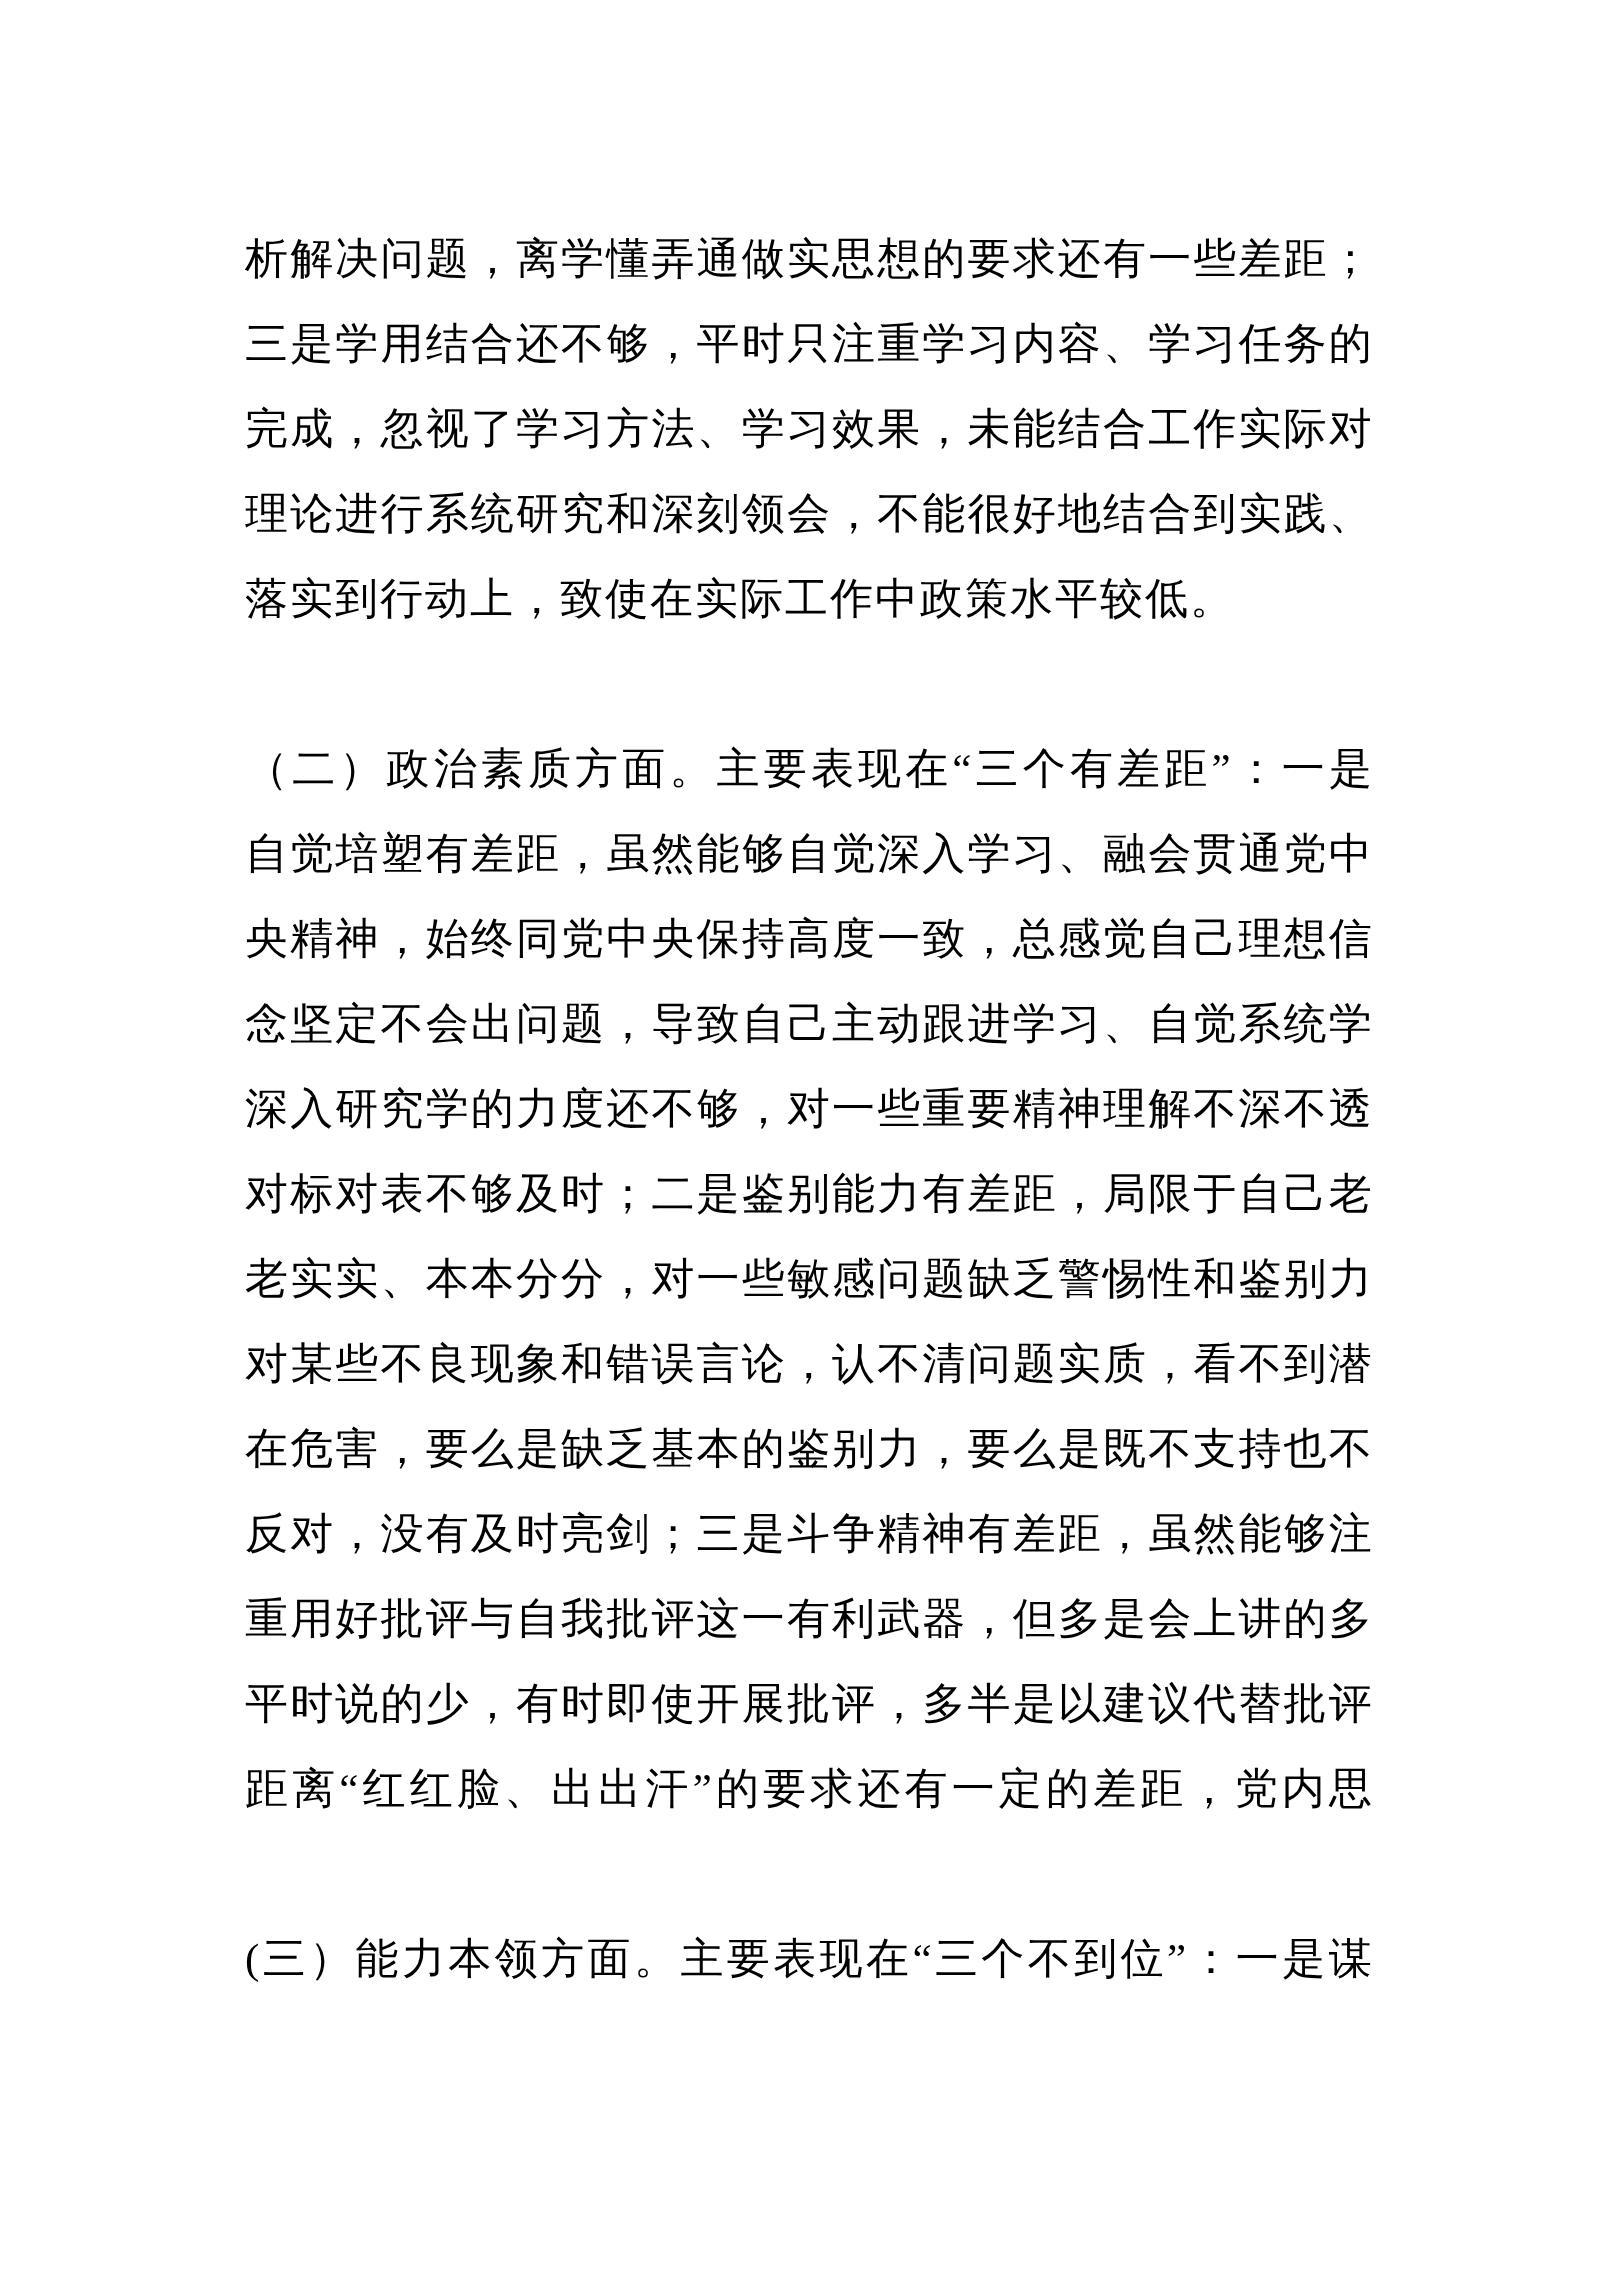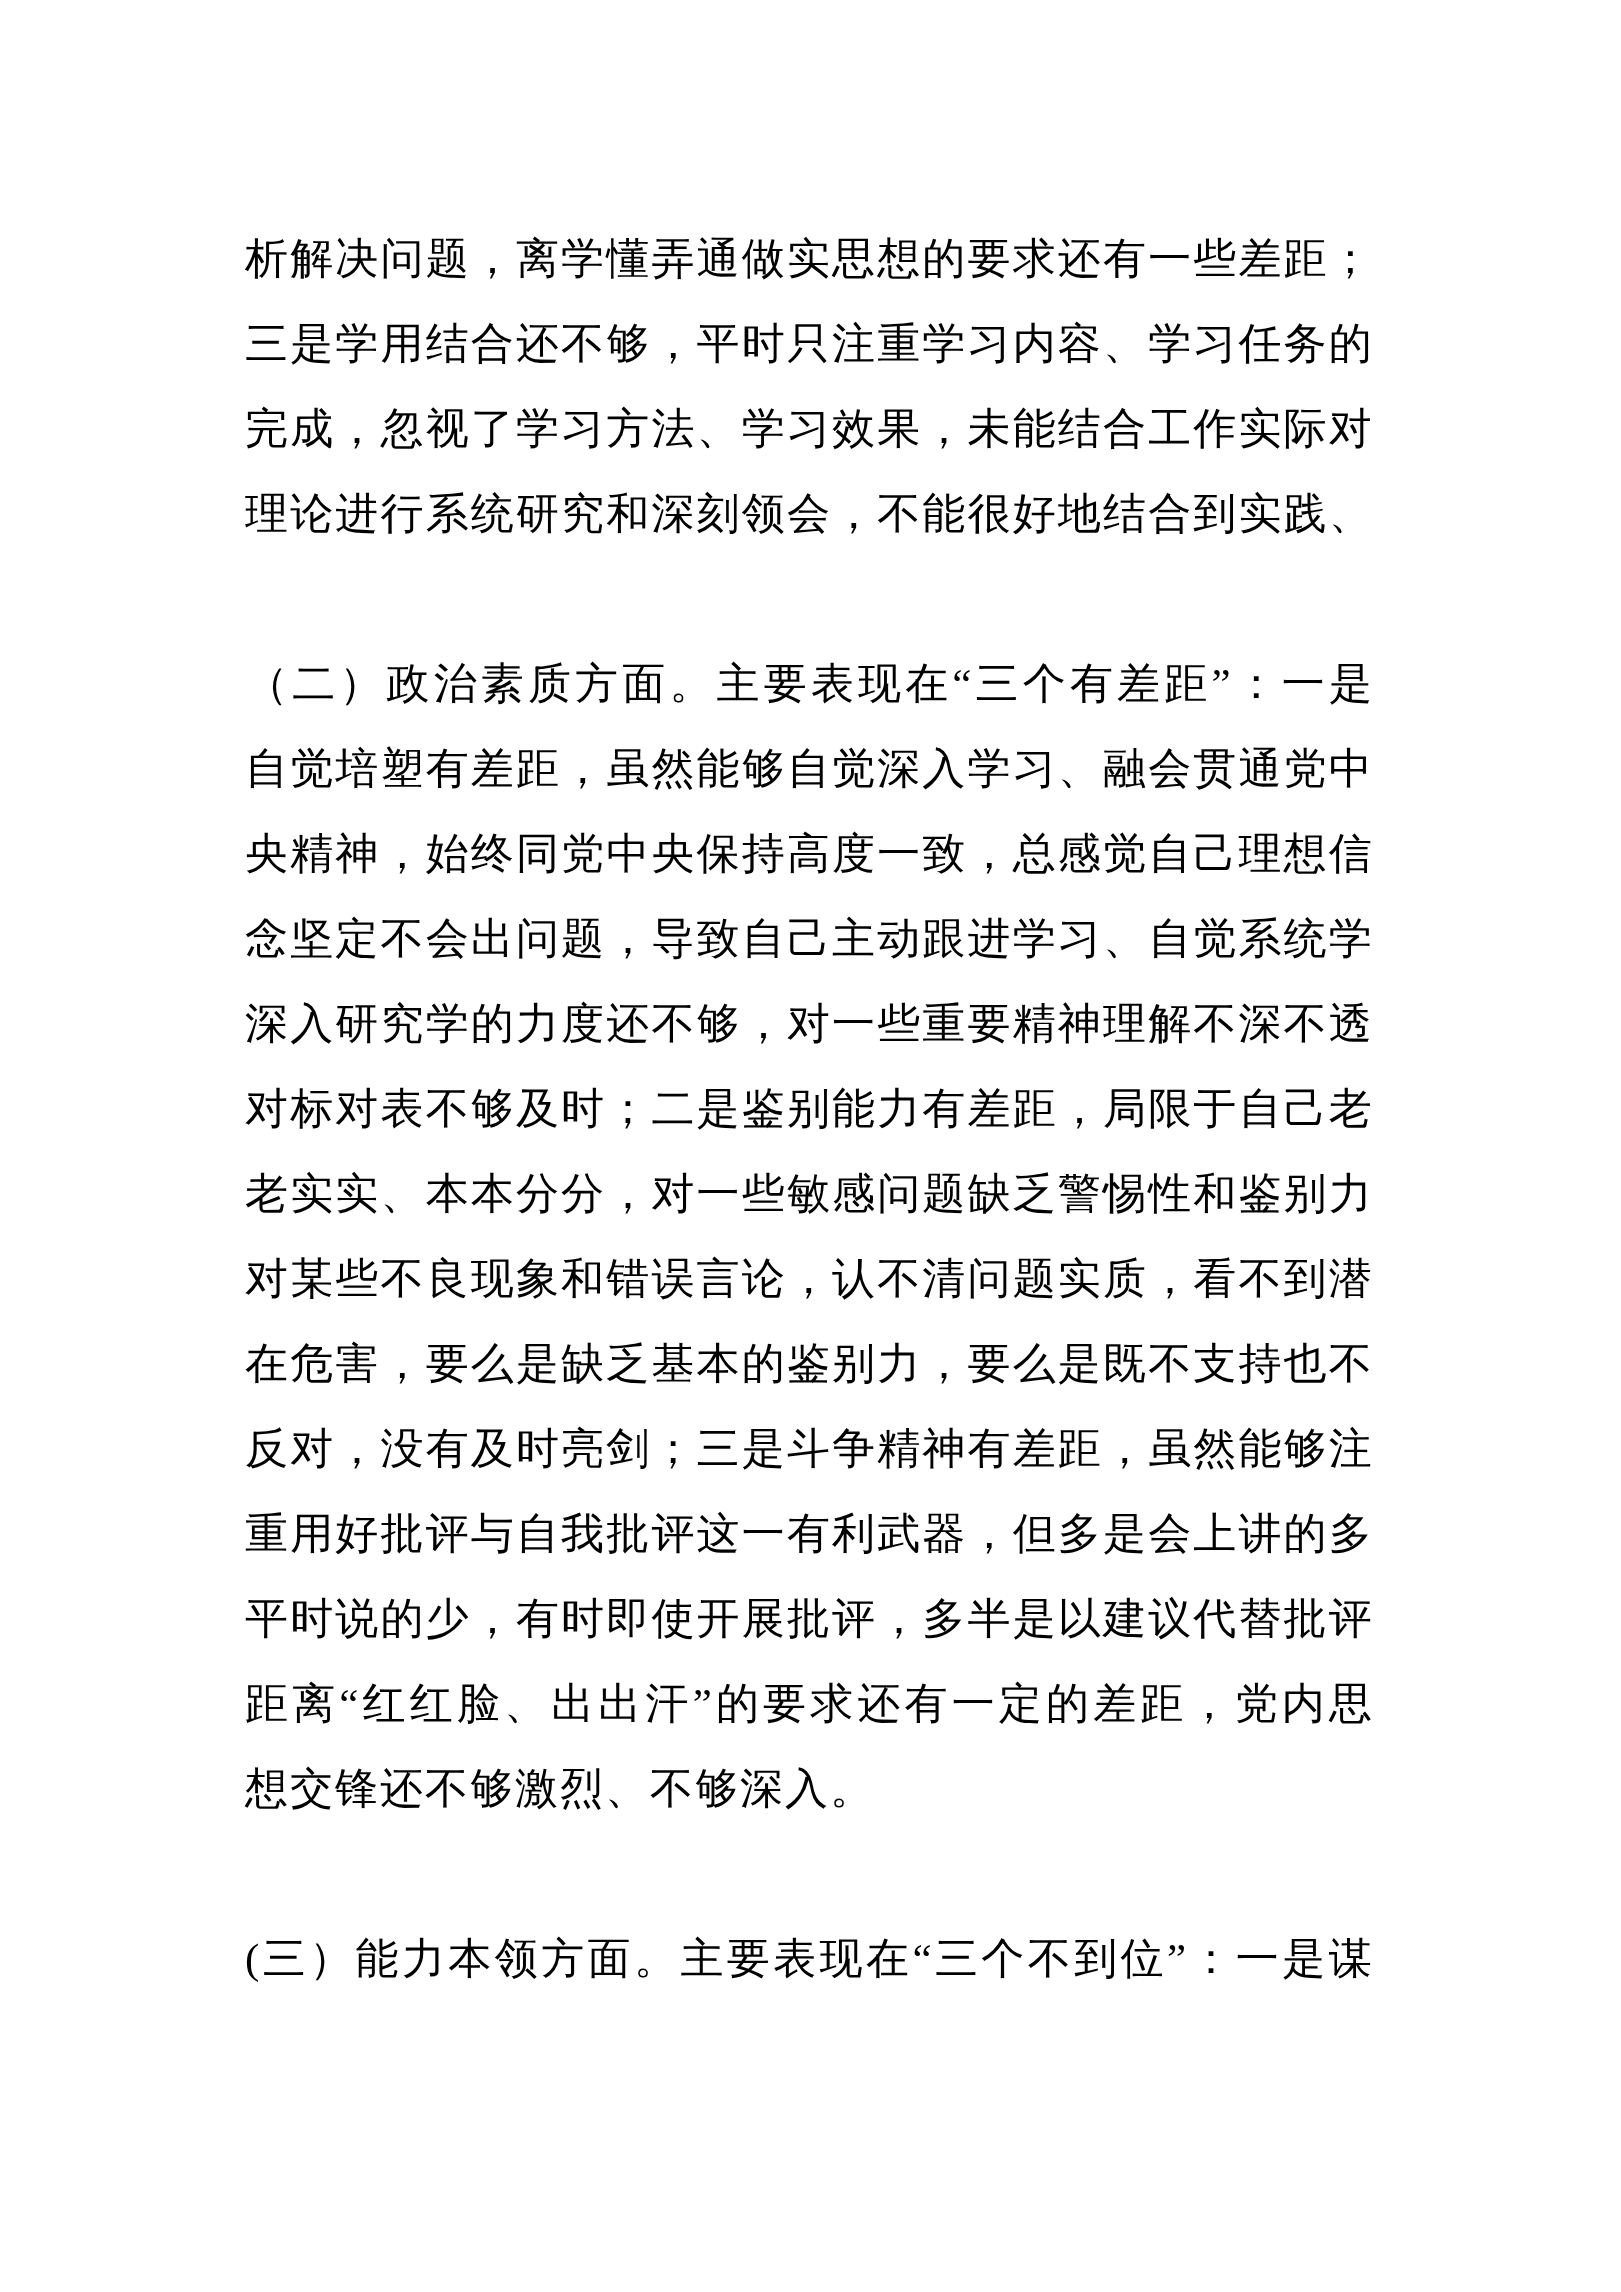--- a/index.html
+++ b/index.html
@@ -161,20 +161,21 @@
           <span class="ch">很</span>
           <span class="ch">好</span>
           <span class="ch">地</span>
           <span class="ch">结</span>
           <span class="ch">合</span>
           <span class="ch">到</span>
           <span class="ch">实</span>
           <span class="ch">践</span>
           <span class="ch">、</span>
         </div>
+        <div class="line natural">落实到行动上，致使在实际工作中政策水平较低。</div>
       </div>
       <div class="paragraph">
         <div class="line justified">
           <span class="ch">（</span>
           <span class="ch">二</span>
           <span class="ch">）</span>
           <span class="ch">政</span>
           <span class="ch">治</span>
           <span class="ch">素</span>
           <span class="ch">质</span>
@@ -514,21 +515,20 @@
           <span class="ch">一</span>
           <span class="ch">定</span>
           <span class="ch">的</span>
           <span class="ch">差</span>
           <span class="ch">距</span>
           <span class="ch">，</span>
           <span class="ch">党</span>
           <span class="ch">内</span>
           <span class="ch">思</span>
         </div>
-        <div class="line natural">想交锋还不够激烈、不够深入。</div>
       </div>
       <div class="paragraph">
         <div class="line justified">
           <span class="ch">(</span>
           <span class="ch">三</span>
           <span class="ch">）</span>
           <span class="ch">能</span>
           <span class="ch">力</span>
           <span class="ch">本</span>
           <span class="ch">领</span>

